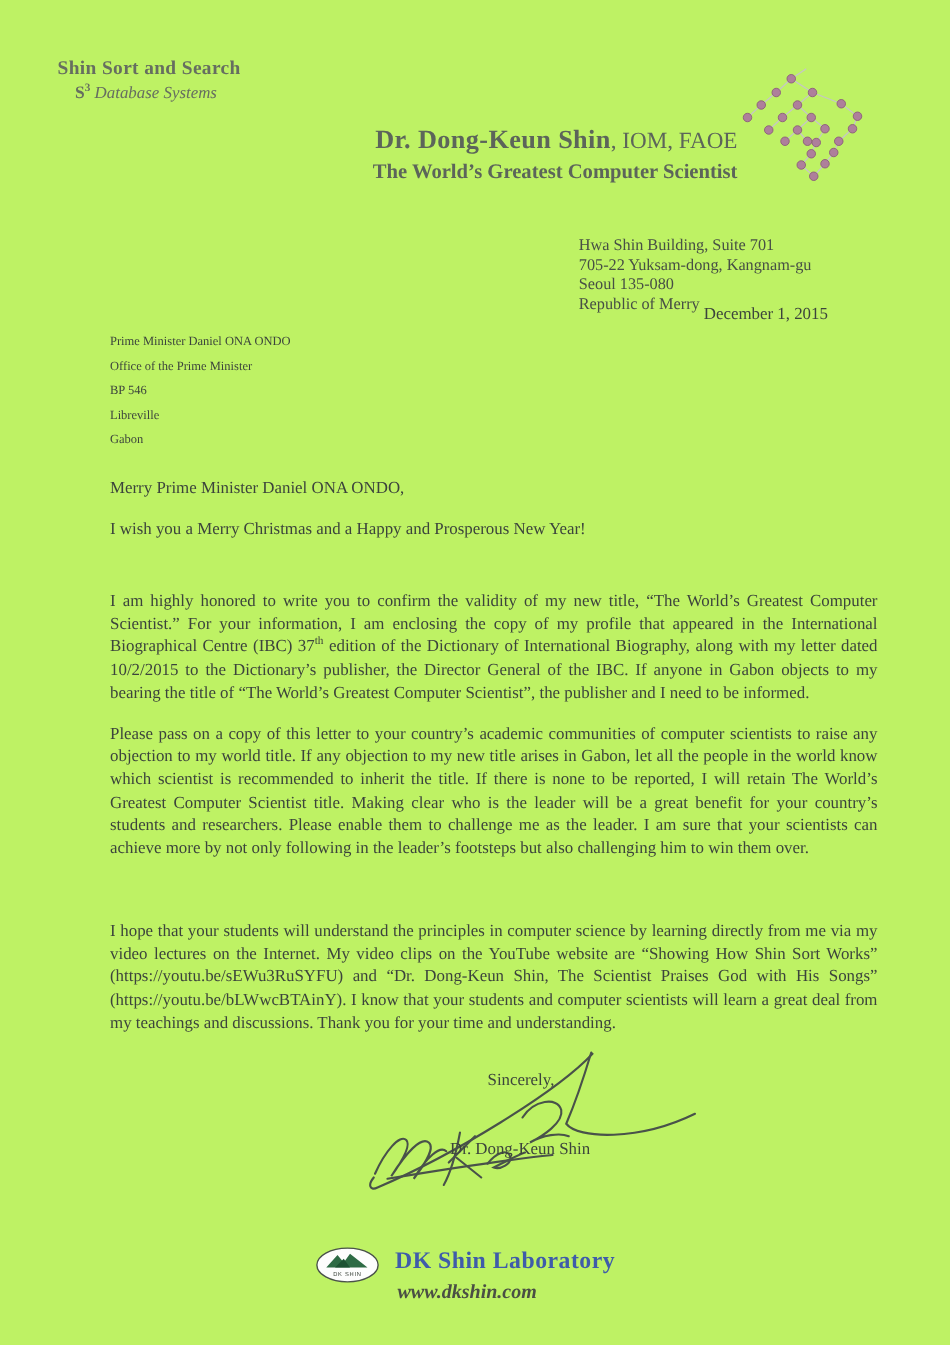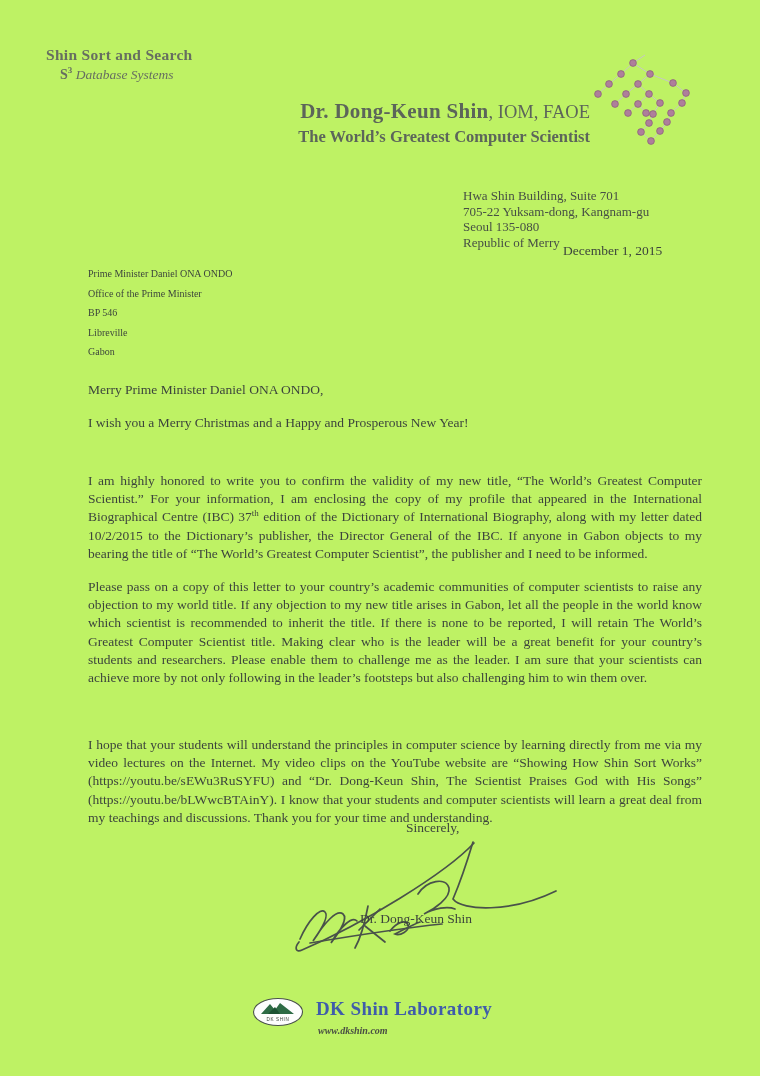--- a/index.html
+++ b/index.html
@@ -30,27 +30,27 @@
   
   .recipient{left:88px;top:264px;font-size:10px;line-height:19.5px;}
   .salutation{left:88px;top:382px;font-size:13.5px;}
   .greeting{left:88px;top:415px;font-size:13.5px;}
   .bodypara{left:88px;width:614px;font-size:13.5px;line-height:18.2px;text-align:justify;}
   .p1{top:472px;}
   .p2{top:578px;}
   .p3{top:736px;}
   .bodypara sup{font-size:9px;line-height:0;}
   
-  .valediction{left:390px;top:820px;font-size:13.5px;margin-left:16px;}
+  .valediction{left:390px;top:856px;font-size:13.5px;}
   .sig-name{left:360px;top:911px;font-size:13.5px;}
   .sig-svg{left:268px;top:838px;}
   
   .footer-logo{left:252px;top:997px;}
   .lab-name{left:316px;top:998px;font-size:19px;font-weight:bold;color:#3f5caa;letter-spacing:.4px;}
-  .website{left:318px;top:1025px;font-size:10px;font-weight:bold;font-style:italic;color:#4a4f44;}
+  .website{left:318px;top:1025px;font-size:16px;font-weight:bold;font-style:italic;color:#4a4f44;}
 </style>
 </head>
 <body>
 
 <div class="page">
 
   <div class="abs company">
     <div class="company-name">Shin Sort and Search</div>
     <div class="company-sub"><span class="s">S</span><sup>3</sup><span class="rest"> Database Systems</span></div>
   </div>

